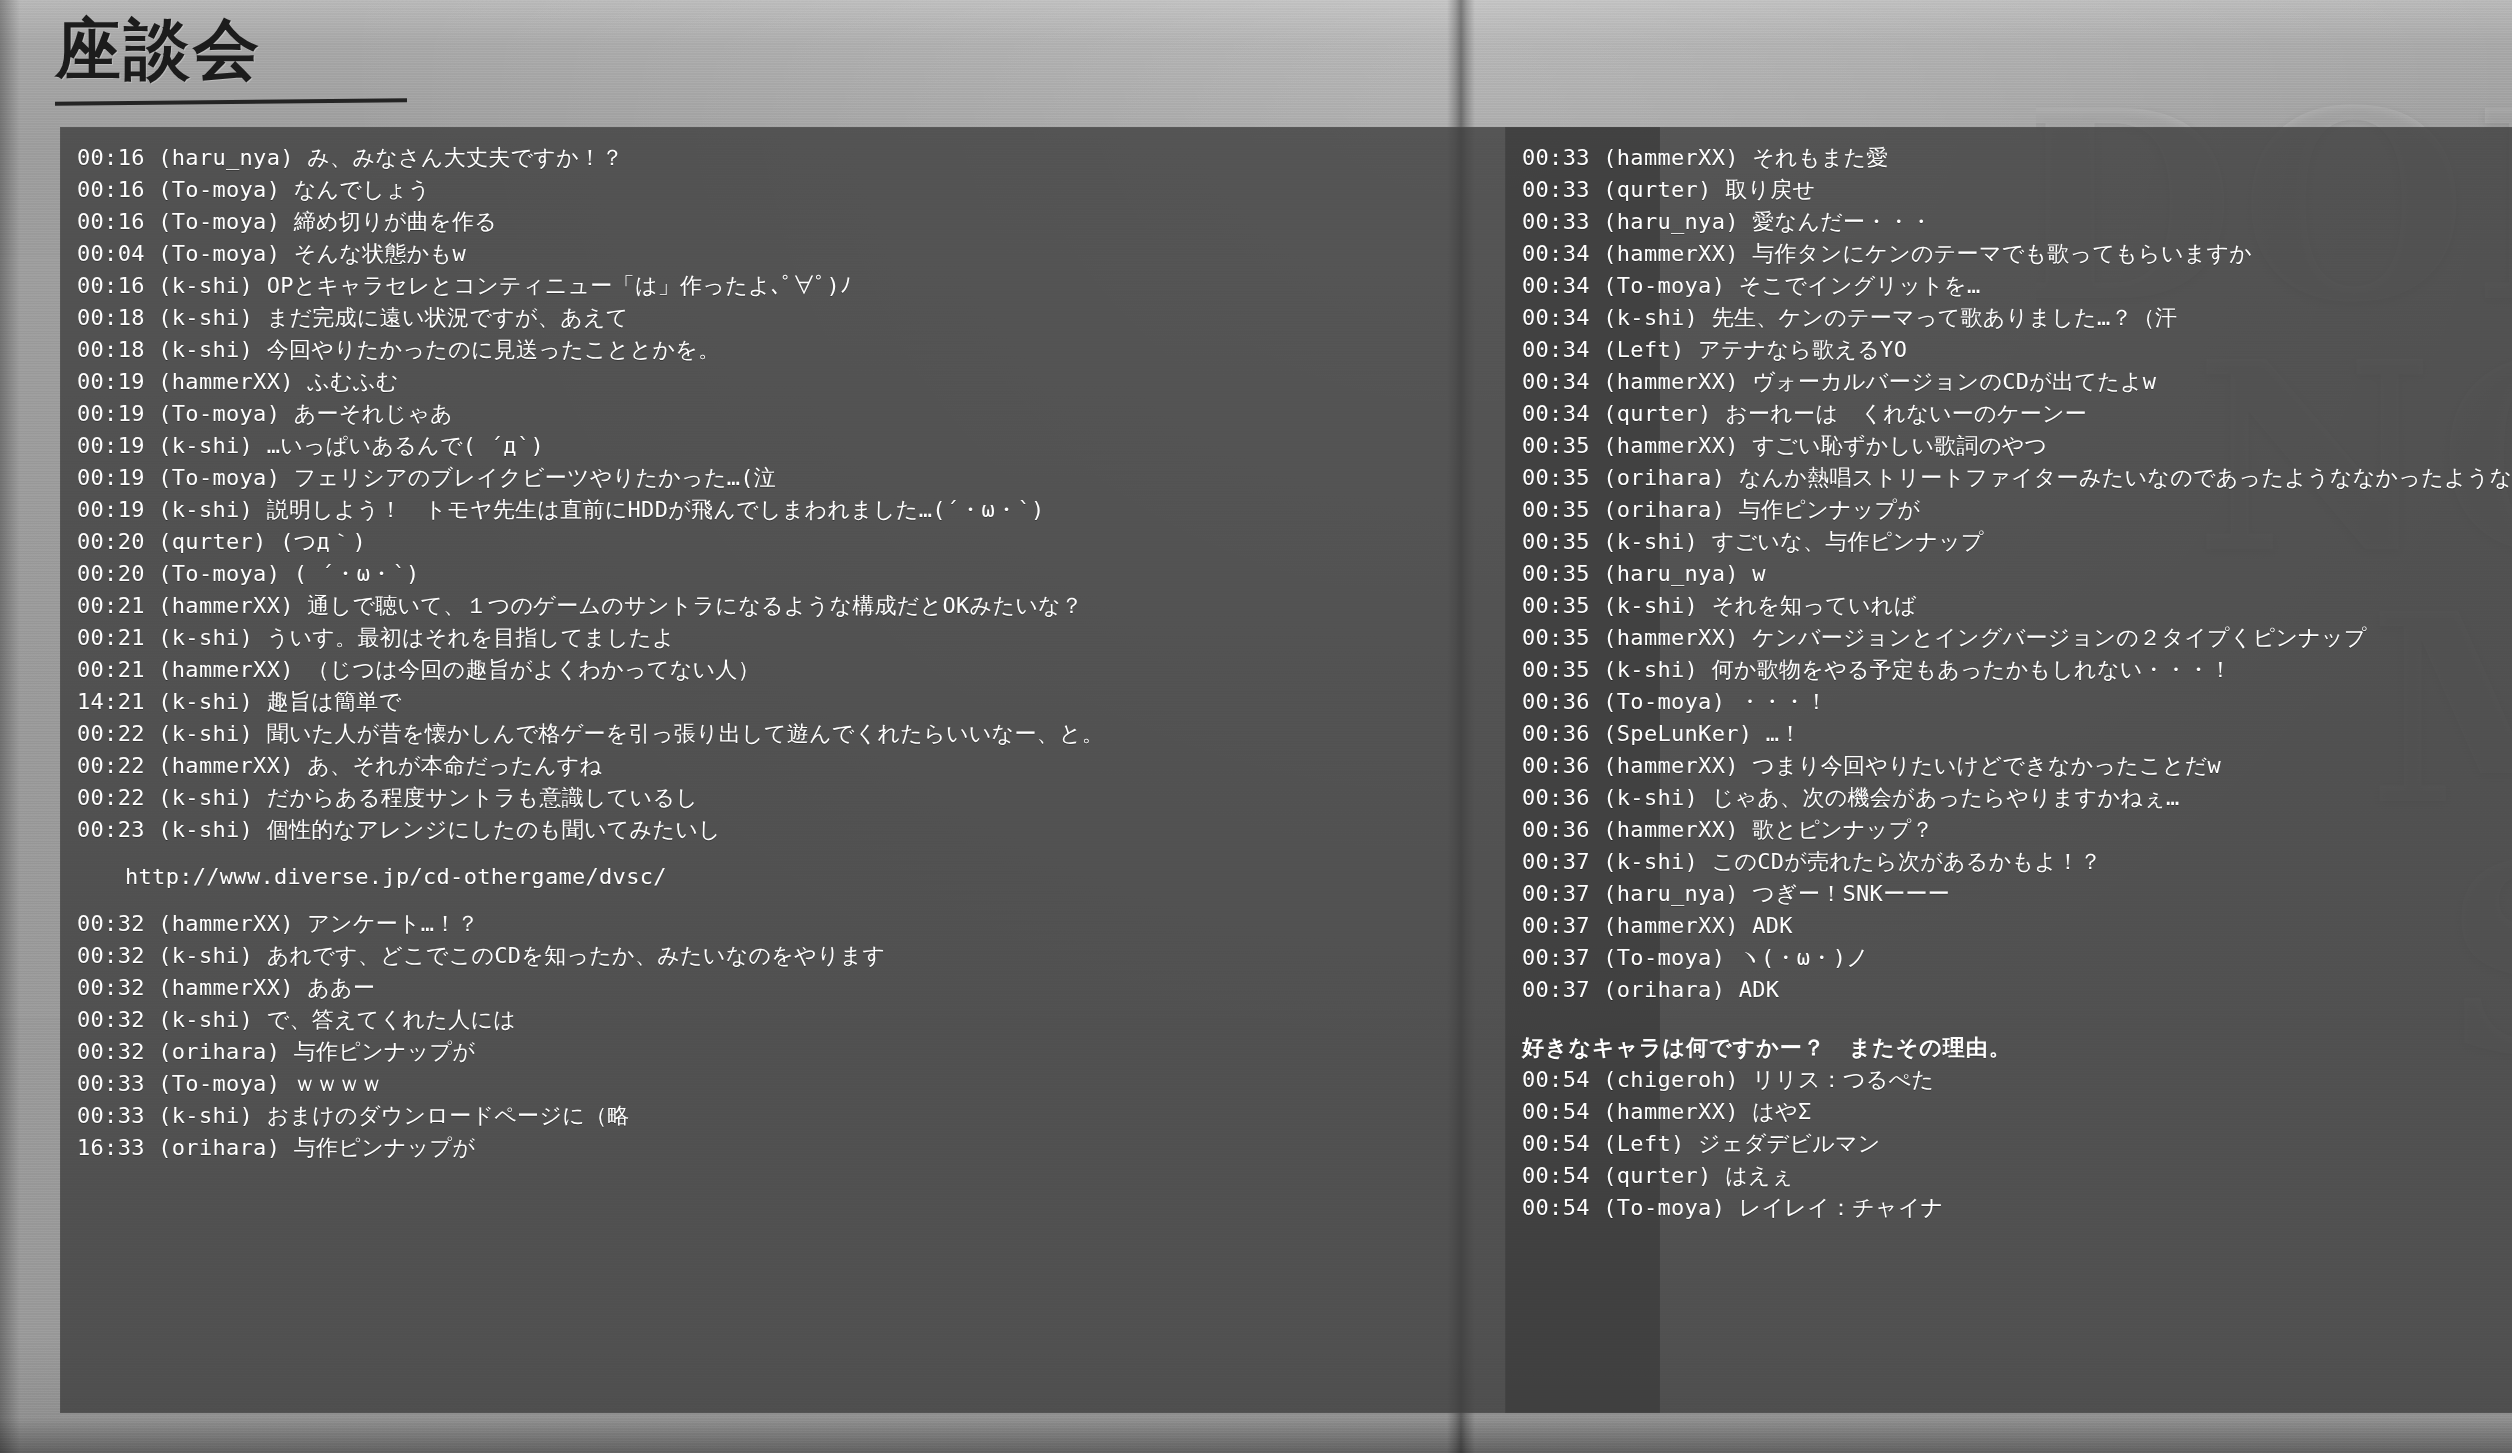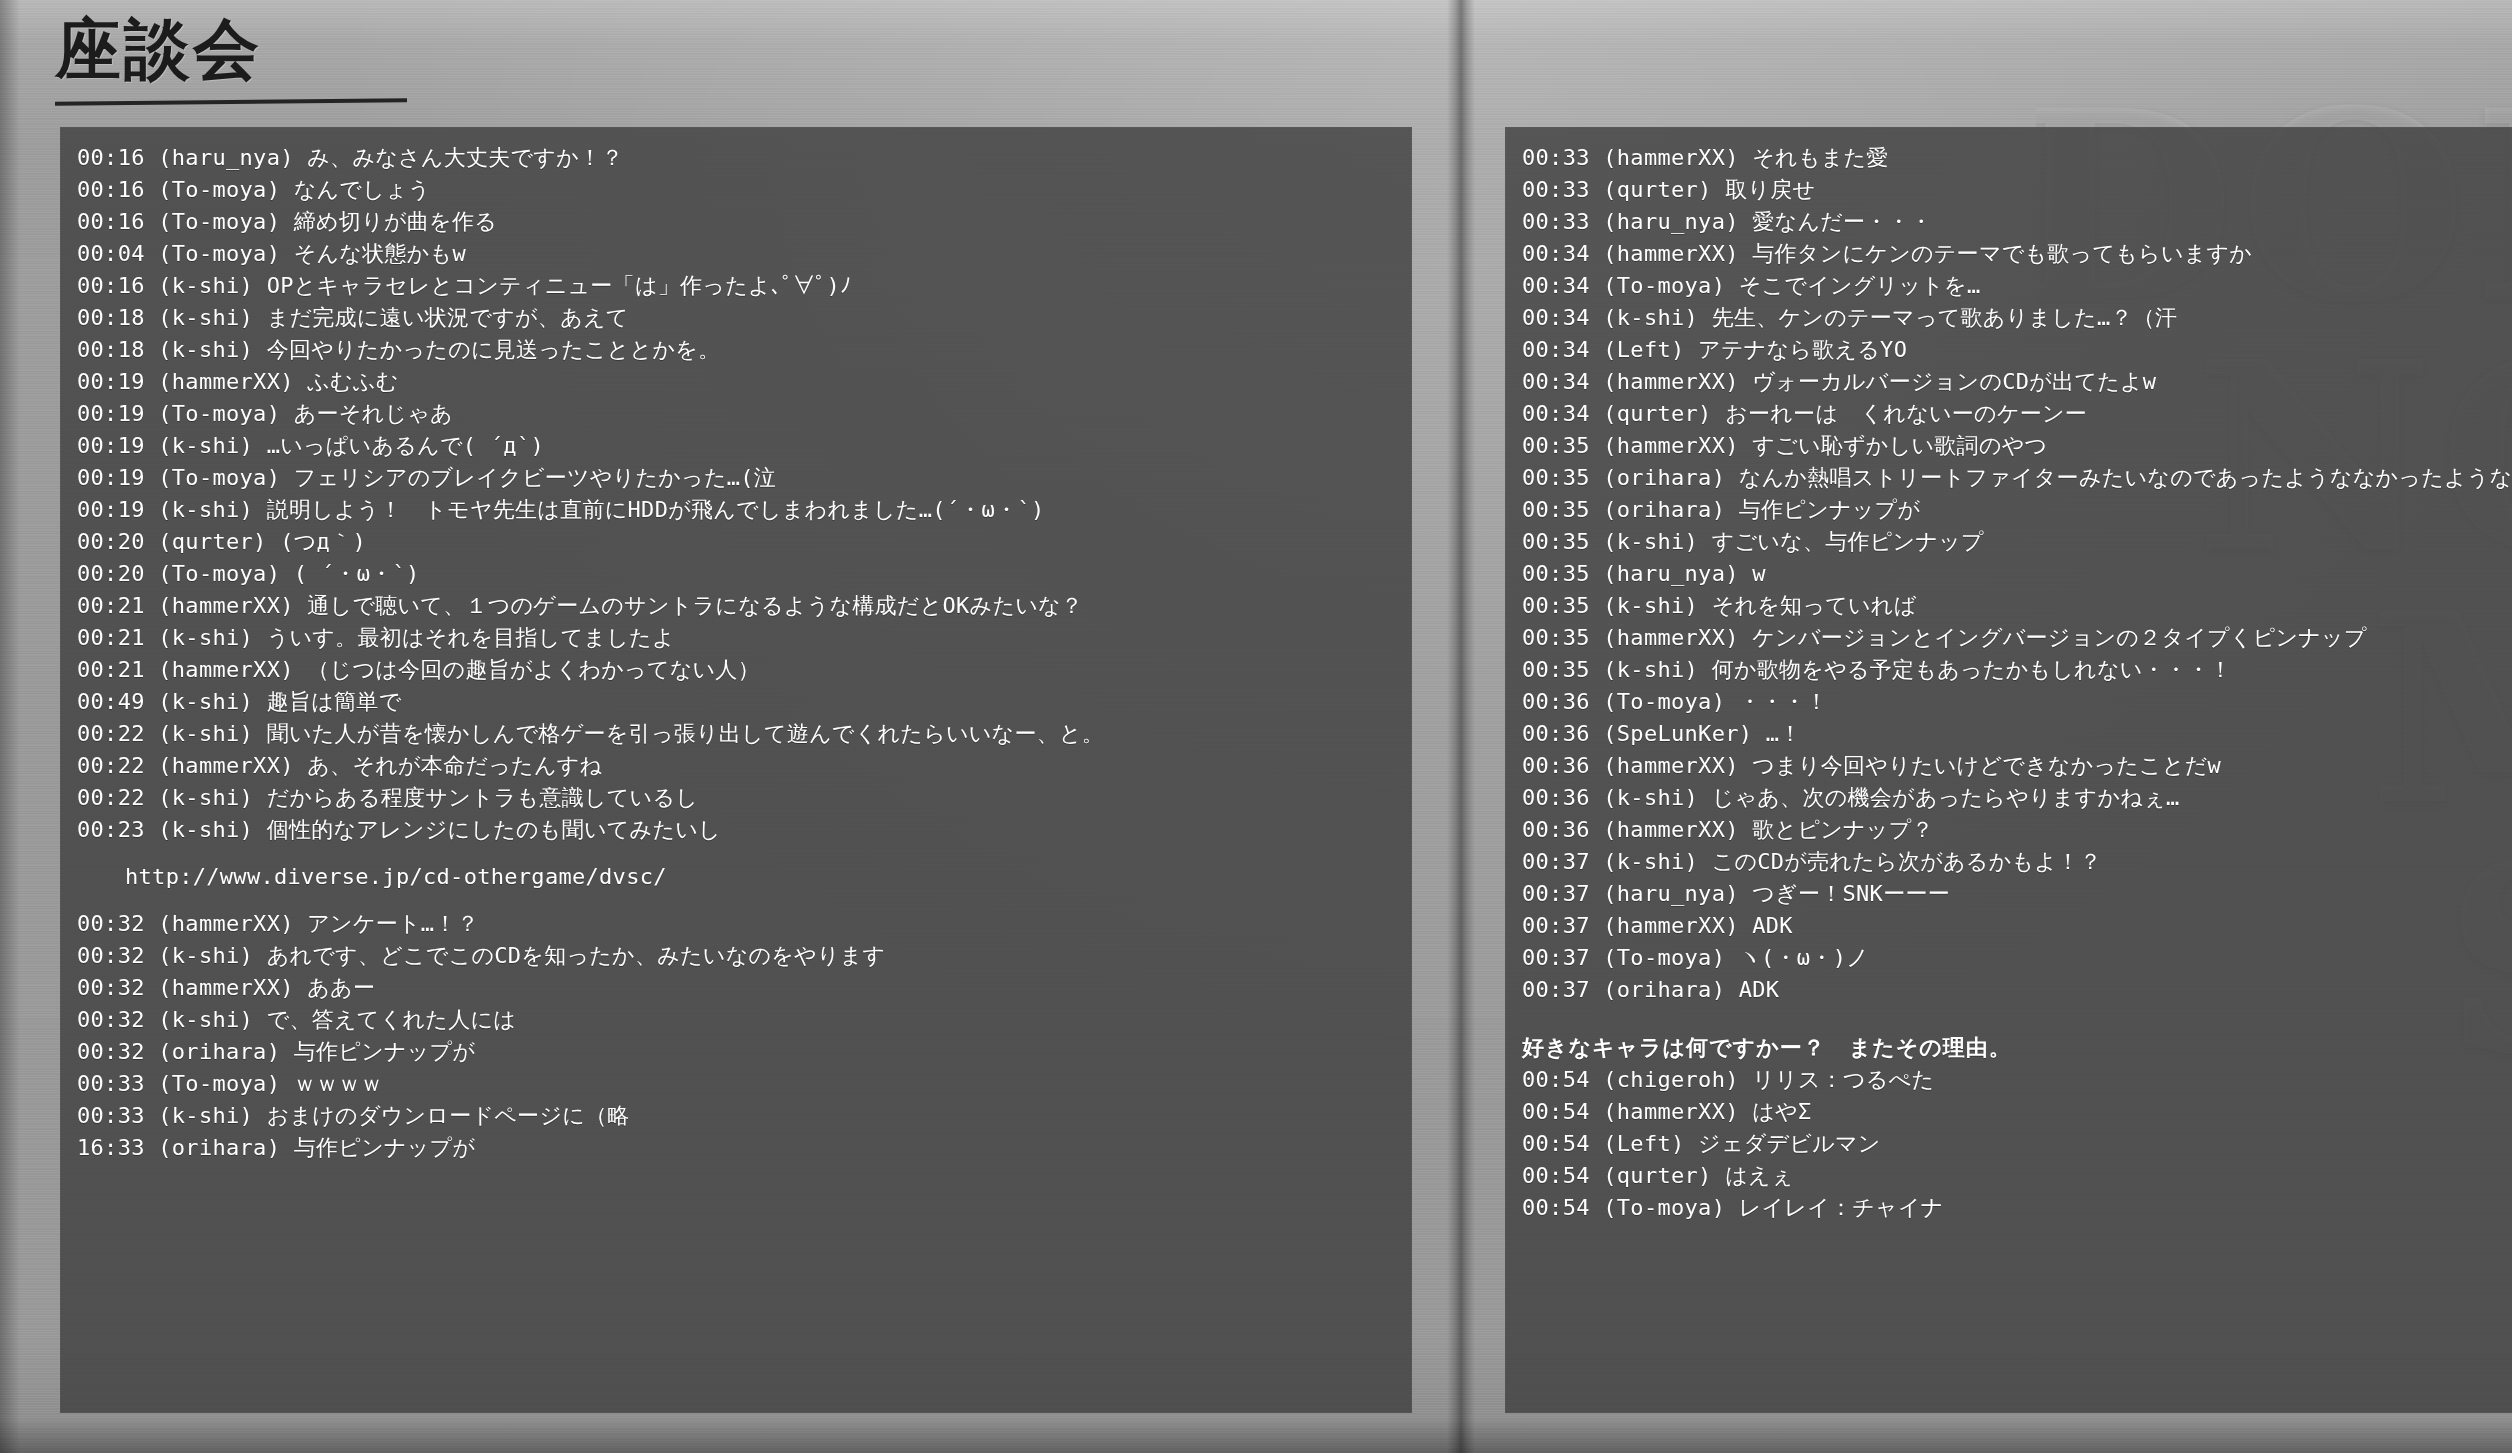--- a/index.html
+++ b/index.html
@@ -94,21 +94,21 @@
     width: 352px;
     height: 3.5px;
     background: #242424;
     transform: skewY(-0.6deg);
   }
 
   
   .col {
     position: absolute;
     top: 127px;
-    width: 1352px;
+    width: 1600px;
     height: 1286px;
     background: rgba(60,60,60,0.78);
     box-shadow: inset 0 0 0 0.5px rgba(255,255,255,0.05);
     padding: 15px 17px 0 17px;
     box-sizing: border-box;
     color: #ffffff;
   }
   .col.left  { left: 60px; }
   .col.right { left: 1505px; }
 
@@ -166,21 +166,21 @@
       <div class="line">00:19 (hammerXX) ふむふむ</div>
       <div class="line">00:19 (To-moya) あーそれじゃあ</div>
       <div class="line">00:19 (k-shi) …いっぱいあるんで( ´д`)</div>
       <div class="line">00:19 (To-moya) フェリシアのブレイクビーツやりたかった…(泣</div>
       <div class="line">00:19 (k-shi) 説明しよう！　トモヤ先生は直前にHDDが飛んでしまわれました…(´・ω・`)</div>
       <div class="line">00:20 (qurter) (つд｀)</div>
       <div class="line">00:20 (To-moya) ( ´・ω・`)</div>
       <div class="line">00:21 (hammerXX) 通しで聴いて、１つのゲームのサントラになるような構成だとOKみたいな？</div>
       <div class="line">00:21 (k-shi) ういす。最初はそれを目指してましたよ</div>
       <div class="line">00:21 (hammerXX) （じつは今回の趣旨がよくわかってない人）</div>
-      <div class="line">00:49 (k-shi) 趣旨は簡単で</div>
+      <div class="line">14:21 (k-shi) 趣旨は簡単で</div>
       <div class="line">00:22 (k-shi) 聞いた人が昔を懐かしんで格ゲーを引っ張り出して遊んでくれたらいいなー、と。</div>
       <div class="line">00:22 (hammerXX) あ、それが本命だったんすね</div>
       <div class="line">00:22 (k-shi) だからある程度サントラも意識しているし</div>
       <div class="line">00:23 (k-shi) 個性的なアレンジにしたのも聞いてみたいし</div>
       <div class="spacer"></div>
       <div class="line url">http://www.diverse.jp/cd-othergame/dvsc/</div>
       <div class="spacer"></div>
       <div class="line">00:32 (hammerXX) アンケート…！？</div>
       <div class="line">00:32 (k-shi) あれです、どこでこのCDを知ったか、みたいなのをやります</div>
       <div class="line">00:32 (hammerXX) ああー</div>

